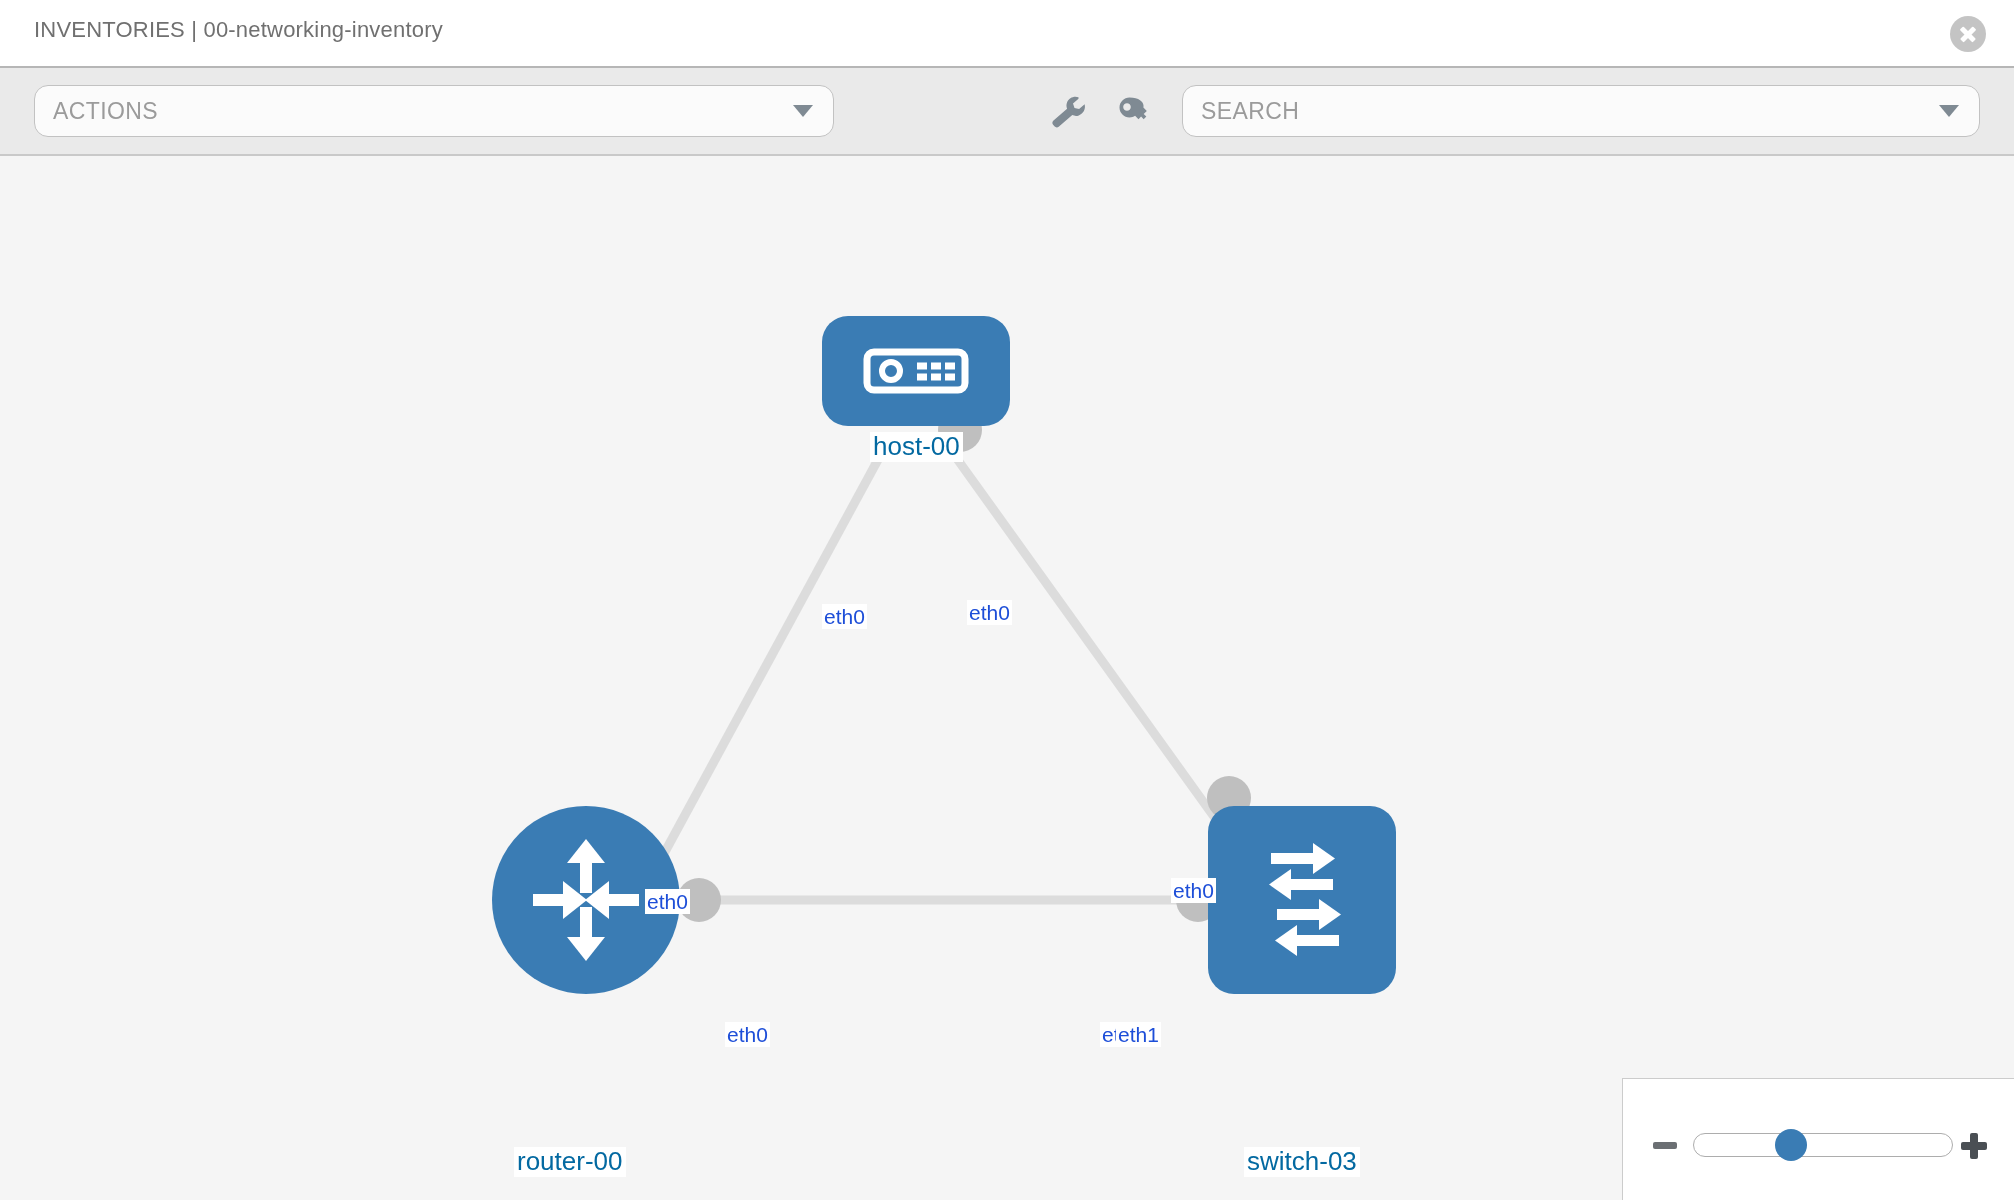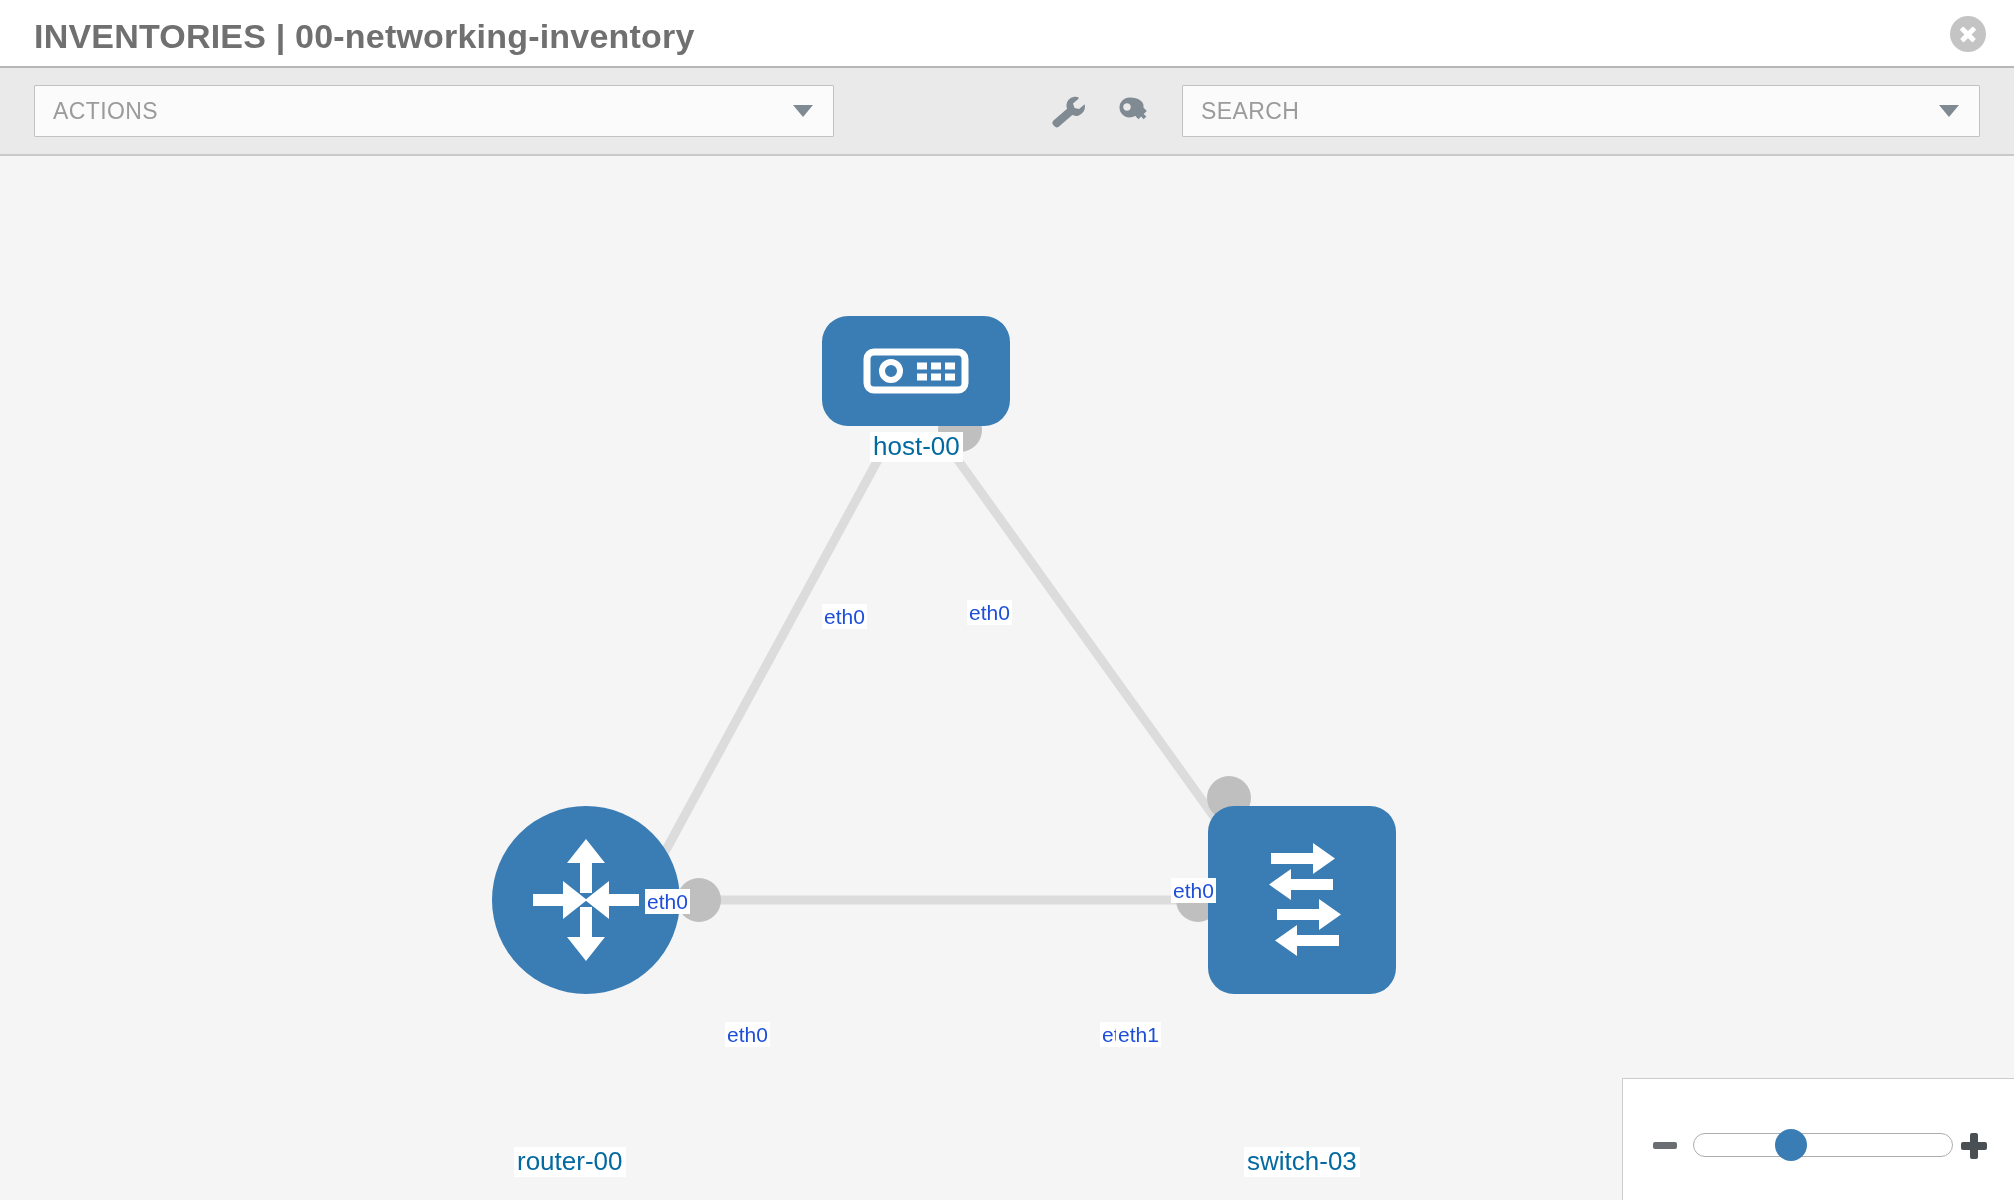--- a/index.html
+++ b/index.html
@@ -22,22 +22,22 @@
     width: 2014px;
     height: 68px;
     background: #ffffff;
     border-bottom: 2px solid #b6b6b6;
     box-sizing: border-box;
   }
   .header-title {
     position: absolute;
     left: 34px;
     top: 17px;
-    font-size: 34px;
-    font-weight: bold;
+    font-size: 22px;
+    font-weight: normal;
     color: #707070;
     letter-spacing: 0.2px;
     white-space: nowrap;
   }
   .close-icon {
     position: absolute;
     right: 28px;
     top: 16px;
     width: 36px;
     height: 36px;
@@ -66,21 +66,21 @@
     width: 2014px;
     height: 88px;
     background: #eaeaea;
     border-bottom: 2px solid #c9c9c9;
     box-sizing: border-box;
   }
   .select-box {
     position: absolute;
     background: #fbfbfb;
     border: 1px solid #c2c2c2;
-    border-radius: 1px;
+    border-radius: 14px;
     box-sizing: border-box;
     cursor: pointer;
   }
   .select-box .sel-label {
     position: absolute;
     left: 18px;
     top: 50%;
     transform: translateY(-50%);
     font-size: 23px;
     color: #9b9b9b;

